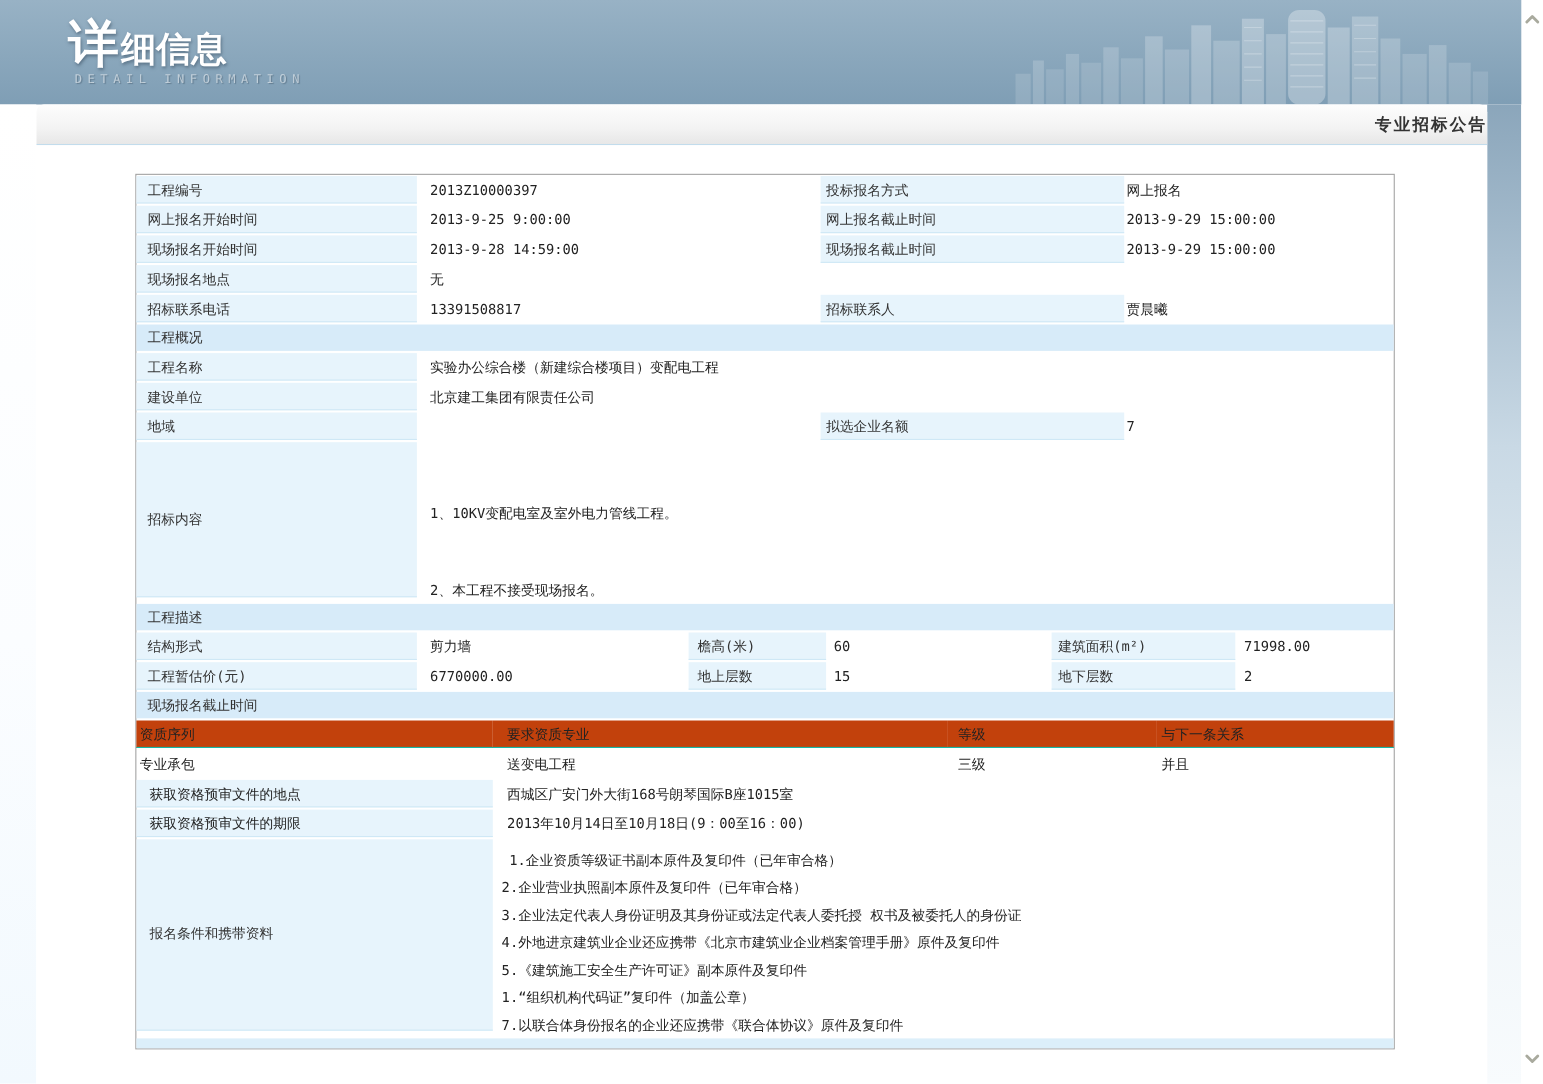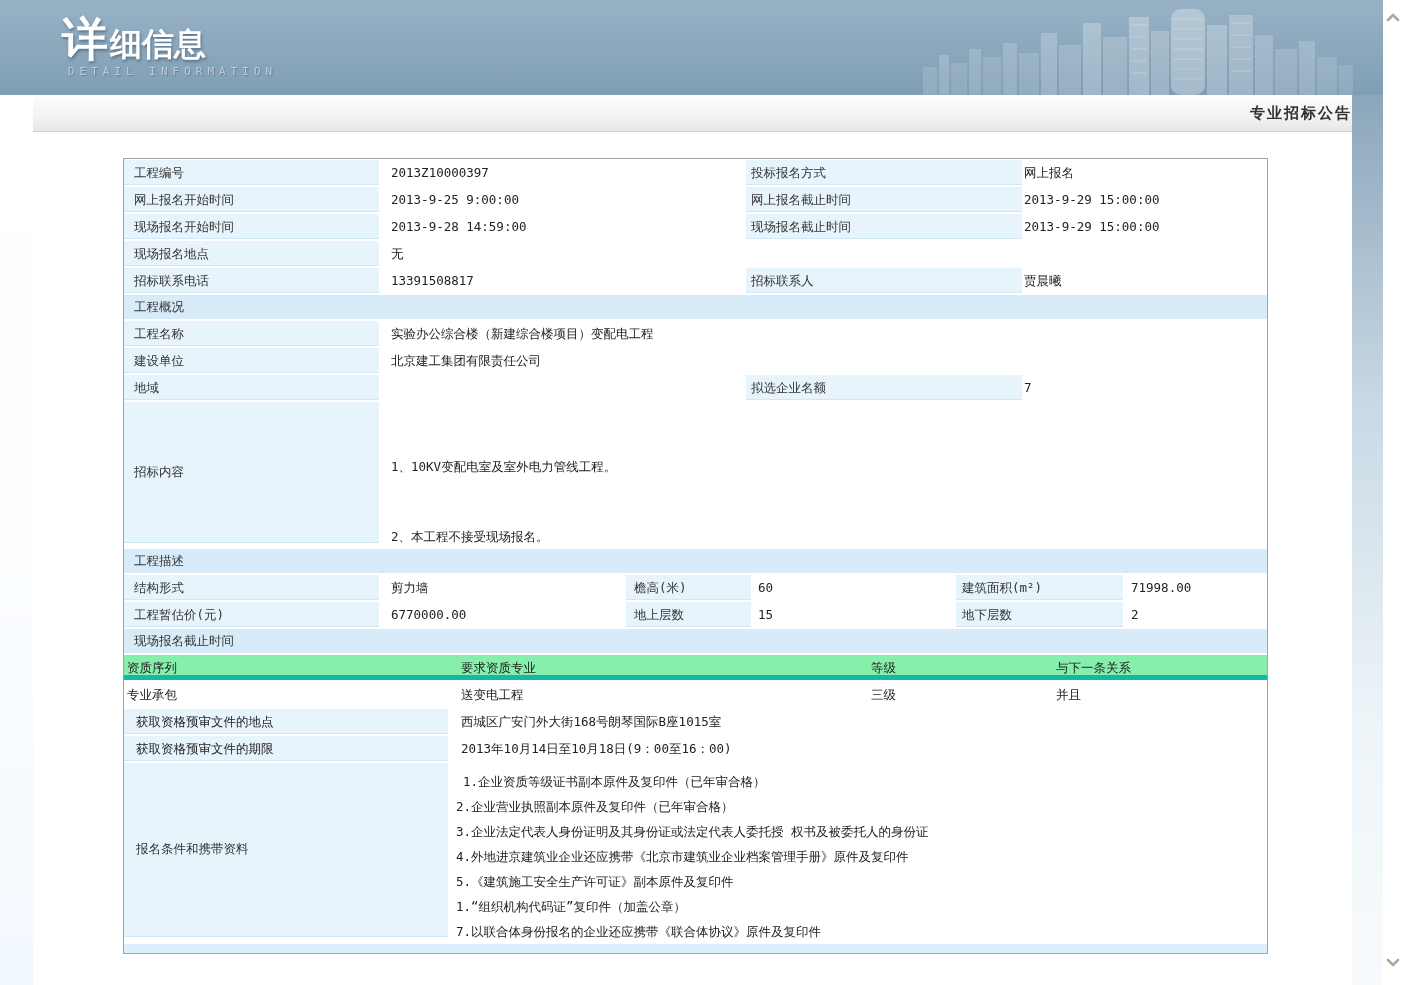--- a/index.html
+++ b/index.html
@@ -48,21 +48,21 @@
   
   .row-tall { display:flex; }
   .row-tall .lbl { height:141px; display:flex; align-items:center; line-height:normal; }
   .tender-val { flex:1; padding-left:12px; }
   .tender-line1 { margin-top:52px; height:25px; line-height:25px; }
   .tender-line2 { margin-top:45px; height:25px; line-height:25px; }
   
   .d1{width:255px;} .d2{width:247px;} .d3{width:125px; padding-left:8px;}
   .d4{width:205px; padding-left:7px;} .d5{width:167px; padding-left:6px;} .d6{flex:1; padding-left:8px;}
   
-  .qhead .cell { background:#86efac; border-bottom:5px solid #14b8a6; }
+  .qhead .cell { background:#c2410c; border-bottom:1px solid #14b8a6; }
   .q1{width:324px; padding-left:3px;} .q2{width:413px; padding-left:13px;}
   .q3{width:190px; padding-left:10px;} .q4{flex:1; padding-left:5px;}
   
   .p-lbl { width:324px; background:#e7f4fc; border-bottom:1px solid #cfe8f6; padding-left:12px; }
   .p-val { flex:1; padding-left:13px; }
   
   .req-row { display:flex; }
   .req-lbl { width:324px; height:174px; background:#e7f4fc; border-bottom:1px solid #cfe8f6;
     margin-bottom:2px; display:flex; align-items:center; padding-left:12px; color:#333; }
   .req-list { flex:1; padding:6px 0 0 8px; }

